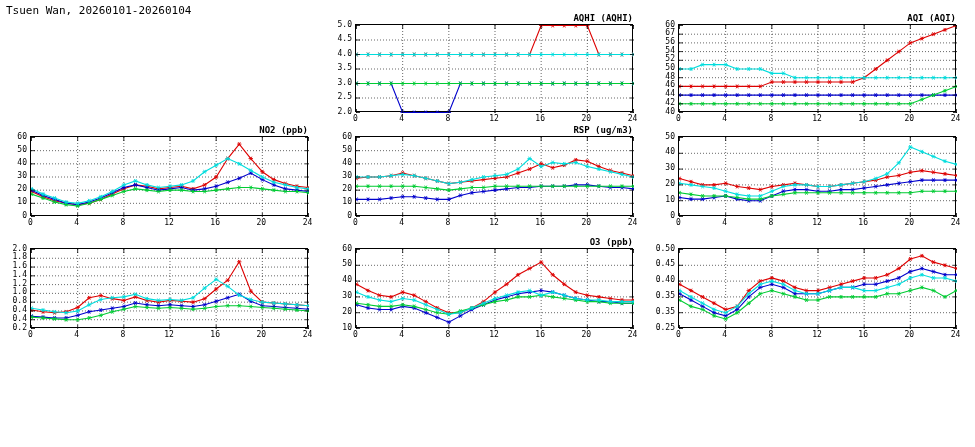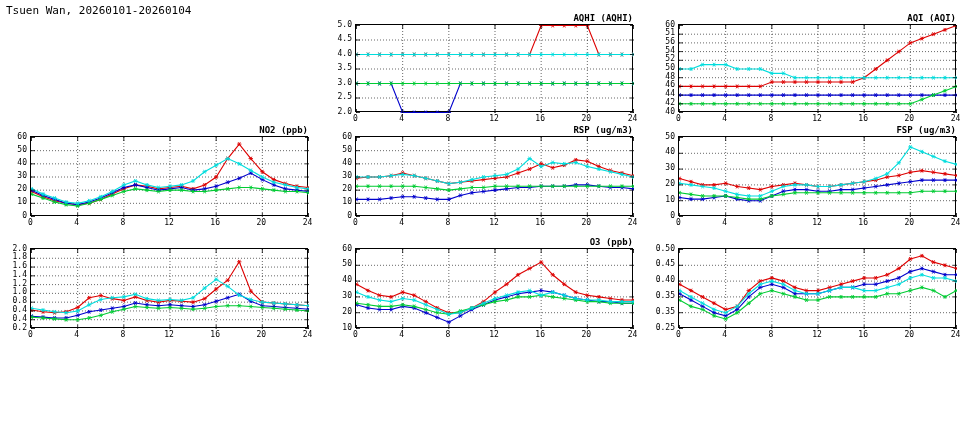--- a/index.html
+++ b/index.html
@@ -167,21 +167,21 @@
         <div class="xlab" style="left: 265.5px; top: 90px; width: 24px;">24</div>
         <div class="ylab" style="left: -28px; top: 82.5px; width: 25px;">40</div>
         <div class="ylab" style="left: -28px; top: 73.8px; width: 25px;">42</div>
         <div class="ylab" style="left: -28px; top: 65.1px; width: 25px;">44</div>
         <div class="ylab" style="left: -28px; top: 56.4px; width: 25px;">46</div>
         <div class="ylab" style="left: -28px; top: 47.7px; width: 25px;">48</div>
         <div class="ylab" style="left: -28px; top: 39px; width: 25px;">50</div>
         <div class="ylab" style="left: -28px; top: 30.3px; width: 25px;">52</div>
         <div class="ylab" style="left: -28px; top: 21.6px; width: 25px;">54</div>
         <div class="ylab" style="left: -28px; top: 12.9px; width: 25px;">56</div>
-        <div class="ylab" style="left: -28px; top: 4.2px; width: 25px;">51</div>
+        <div class="ylab" style="left: -28px; top: 4.2px; width: 25px;">67</div>
         <div class="ylab" style="left: -28px; top: -4.5px; width: 25px;">60</div>
       </div>
       <div class="panel" style="left: 30px; top: 136px; width: 278px; height: 96px;">
         <div class="ptitle" style="left: 0px; top: -11px; width: 278px;">NO2 (ppb)</div>
         <div class="plotbox" style="left: 0px; top: 0px; width: 278px; height: 80px;">
           <svg width="278" height="80" viewBox="0 0 278 80">
             <g>
               <line x1="46.666666666666664" x2="46.666666666666664" y1="0" y2="80" stroke="#000" stroke-width="0.6" stroke-dasharray="1,2"></line>
               <line x1="92.83333333333333" x2="92.83333333333333" y1="0" y2="80" stroke="#000" stroke-width="0.6" stroke-dasharray="1,2"></line>
               <line x1="139" x2="139" y1="0" y2="80" stroke="#000" stroke-width="0.6" stroke-dasharray="1,2"></line>
@@ -313,21 +313,20 @@
         <div class="xlab" style="left: 265.5px; top: 82px; width: 24px;">24</div>
         <div class="ylab" style="left: -28px; top: 74.5px; width: 25px;">0</div>
         <div class="ylab" style="left: -28px; top: 61.3333px; width: 25px;">10</div>
         <div class="ylab" style="left: -28px; top: 48.1667px; width: 25px;">20</div>
         <div class="ylab" style="left: -28px; top: 35px; width: 25px;">30</div>
         <div class="ylab" style="left: -28px; top: 21.8333px; width: 25px;">40</div>
         <div class="ylab" style="left: -28px; top: 8.66667px; width: 25px;">50</div>
         <div class="ylab" style="left: -28px; top: -4.5px; width: 25px;">60</div>
       </div>
       <div class="panel" style="left: 678px; top: 136px; width: 278px; height: 96px;">
-        <div class="ptitle" style="left: 0px; top: -11px; width: 278px;">FSP (ug/m3)</div>
         <div class="plotbox" style="left: 0px; top: 0px; width: 278px; height: 80px;">
           <svg width="278" height="80" viewBox="0 0 278 80">
             <g>
               <line x1="46.666666666666664" x2="46.666666666666664" y1="0" y2="80" stroke="#000" stroke-width="0.6" stroke-dasharray="1,2"></line>
               <line x1="92.83333333333333" x2="92.83333333333333" y1="0" y2="80" stroke="#000" stroke-width="0.6" stroke-dasharray="1,2"></line>
               <line x1="139" x2="139" y1="0" y2="80" stroke="#000" stroke-width="0.6" stroke-dasharray="1,2"></line>
               <line x1="185.16666666666666" x2="185.16666666666666" y1="0" y2="80" stroke="#000" stroke-width="0.6" stroke-dasharray="1,2"></line>
               <line x1="231.33333333333334" x2="231.33333333333334" y1="0" y2="80" stroke="#000" stroke-width="0.6" stroke-dasharray="1,2"></line>
               <line y1="63.7" y2="63.7" x1="0" x2="278" stroke="#000" stroke-width="0.6" stroke-dasharray="1,2"></line>
               <line y1="47.9" y2="47.9" x1="0" x2="278" stroke="#000" stroke-width="0.6" stroke-dasharray="1,2"></line>

